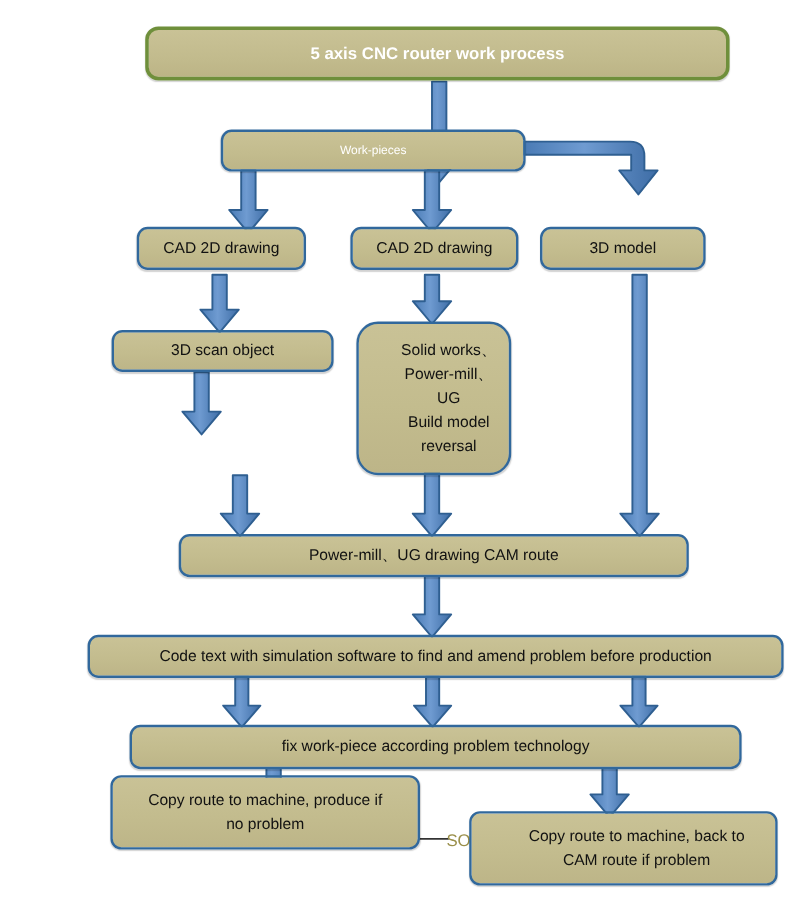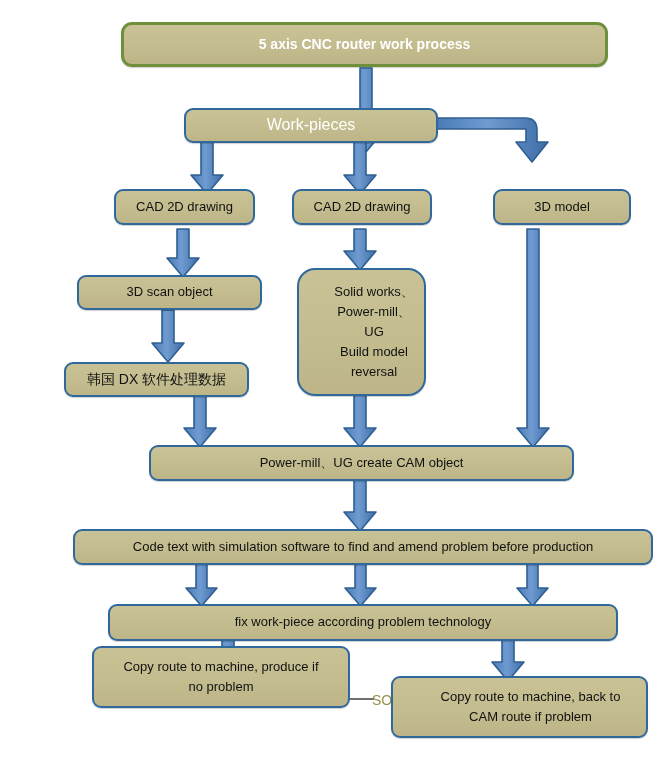--- a/index.html
+++ b/index.html
@@ -41,21 +41,21 @@
   .node.title-node {
     border: 3px solid #6f8f3b;
     border-radius: 11px;
     color: #ffffff;
     font-weight: bold;
     font-size: 14px;
     background: linear-gradient(180deg, #c9c296 0%, #c2bb8d 60%, #bcb486 100%);
   }
   .node.light-text {
     color: #ffffff;
-    font-size: 16px;
+    font-size: 10px;
     justify-content: center;
   }
   .node .node-text {
     display: block;
     white-space: pre-line;
   }
   .edge-label {
     position: absolute;
     font-size: 14px;
     color: #9a8f4a;
@@ -176,41 +176,38 @@
   </div>
 
   <div class="node" style="left:78px; top:189px; width:141px; height:36px;">
     <span class="node-text">CAD 2D drawing</span>
   </div>
 
   <div class="node" style="left:256px; top:189px; width:140px; height:36px;">
     <span class="node-text">CAD 2D drawing</span>
   </div>
 
-  <div class="node" style="left:457px; top:189px; width:138px; height:36px;text-align:right;">
+  <div class="node" style="left:414px; top:189px; width:138px; height:36px;text-align:right;">
     <span class="node-text">3D model</span>
   </div>
 
-  <div class="node" style="left:41px; top:275px; width:185px; height:35px;justify-content:center;">
+  <div class="node" style="left:57px; top:275px; width:185px; height:35px;justify-content:center;">
     <span class="node-text">3D scan object</span>
   </div>
 
   <div class="node" style="left:261px; top:268px; width:129px; height:128px; border-radius:18px;padding-left:31px;">
     <span class="node-text">Solid works、
 Power-mill、UG
 Build model
 reversal</span>
   </div>
 
-  <div class="node" style="left:28px; top:362px; width:185px; height:35px; font-size:14px;">
-    <span class="node-text">韩国 DX 软件处理数据</span>
-  </div>
 
   <div class="node" style="left:113px; top:445px; width:425px; height:36px;">
-    <span class="node-text">Power-mill、UG create CAM object</span>
+    <span class="node-text">Power-mill、UG drawing CAM route</span>
   </div>
 
   <div class="node" style="left:37px; top:529px; width:580px; height:36px;">
     <span class="node-text">Code text with simulation software to find and amend problem before production</span>
   </div>
 
   <div class="node" style="left:72px; top:604px; width:510px; height:37px;">
     <span class="node-text">fix work-piece according problem technology</span>
   </div>
 

